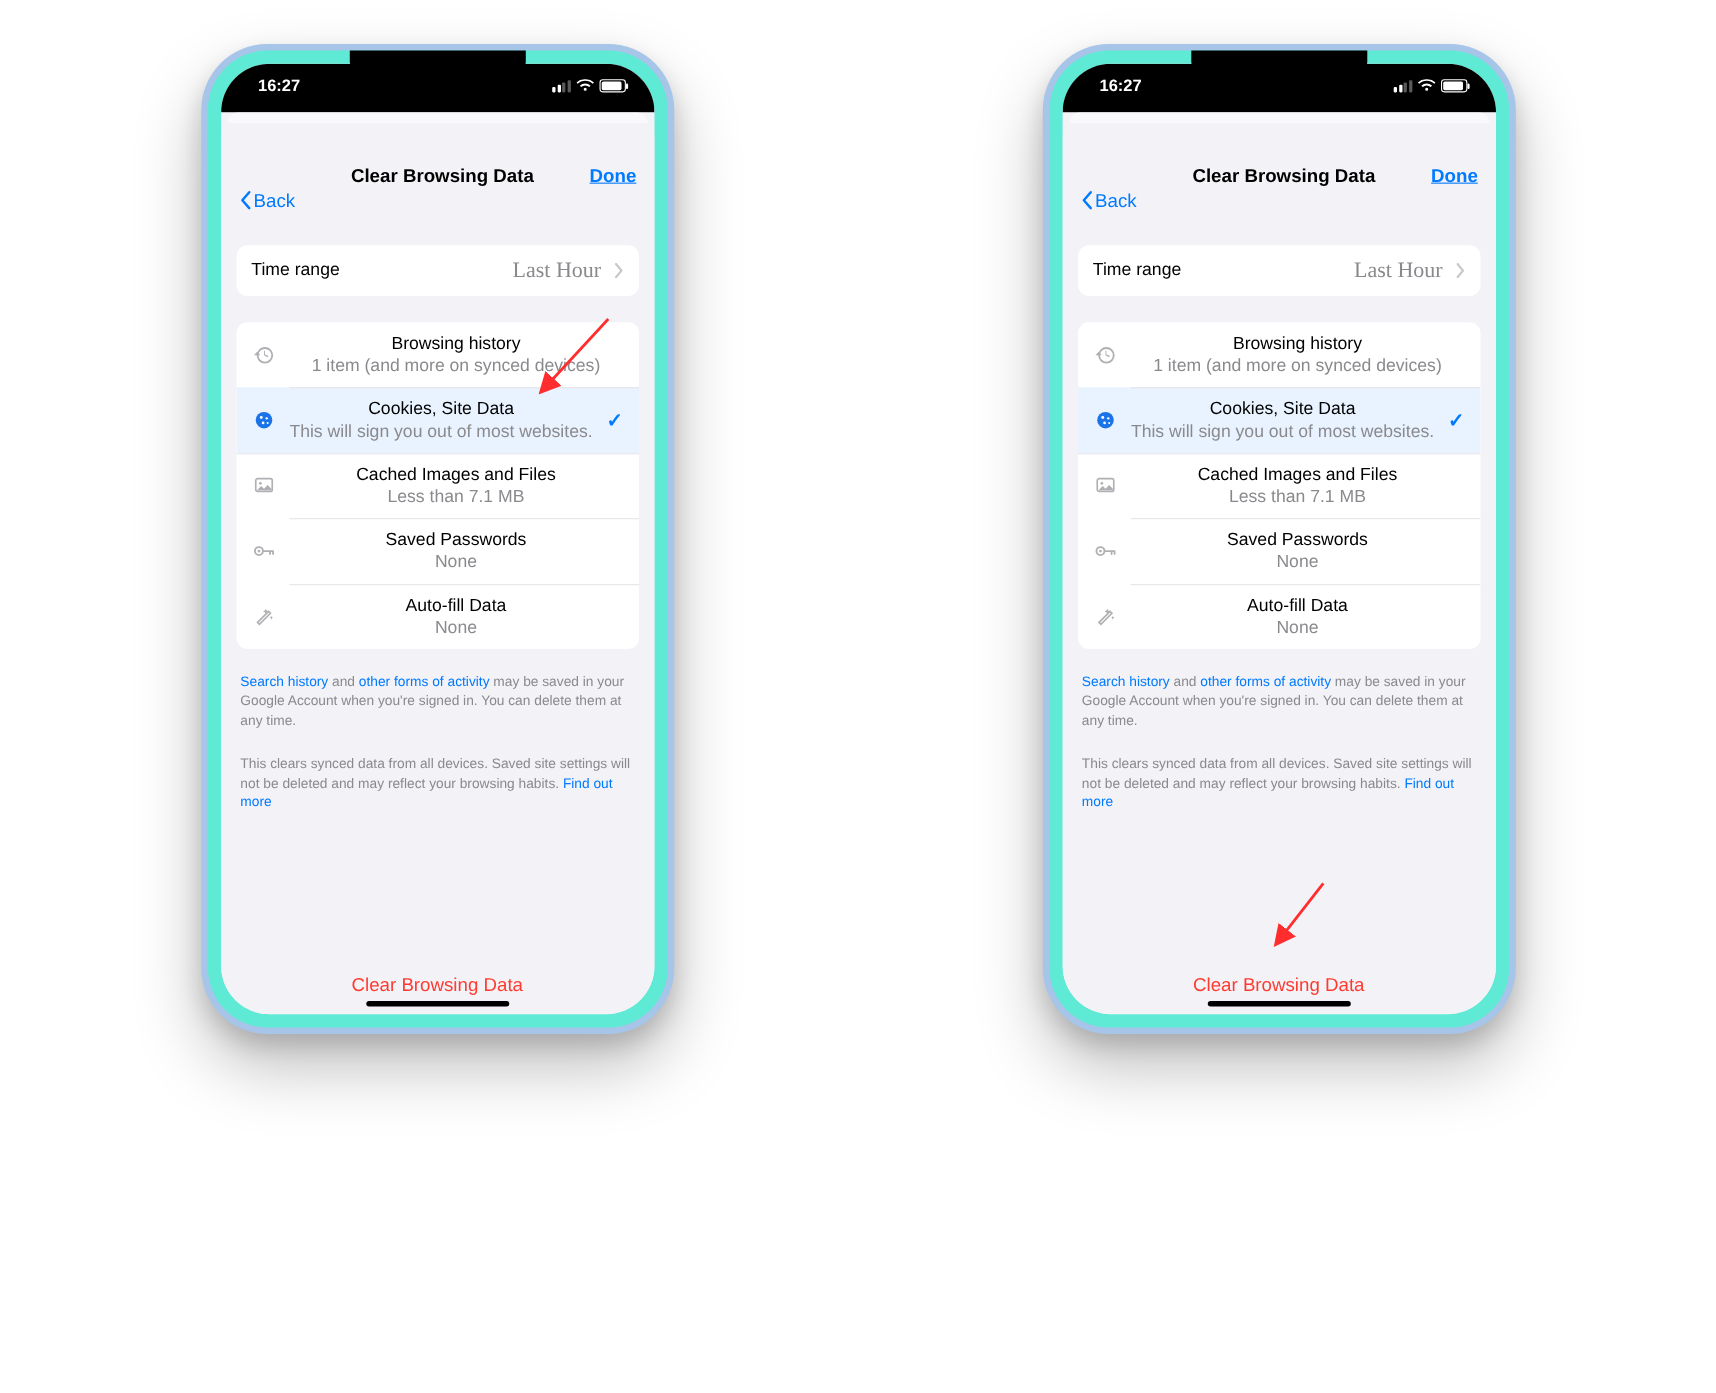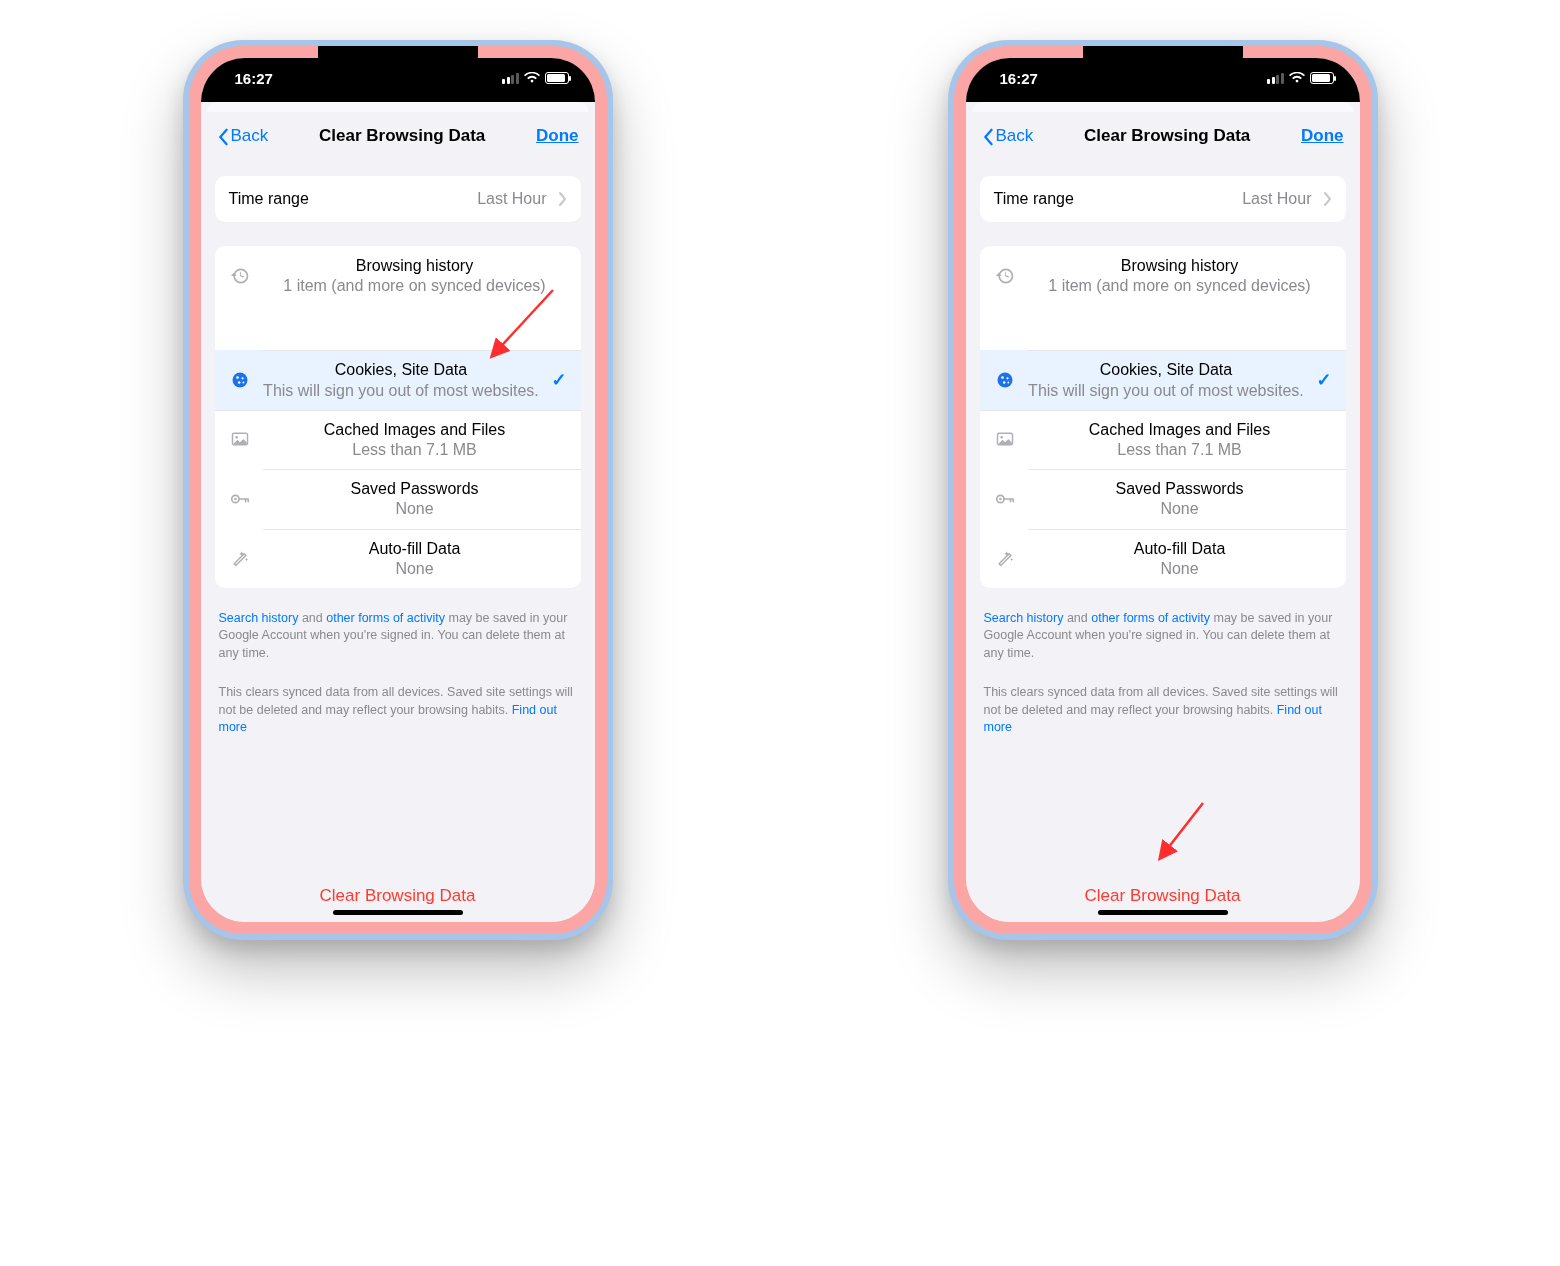--- a/index.html
+++ b/index.html
@@ -19,21 +19,21 @@
     height: 900px;
     background: #a7c5e8;
     border-radius: 60px;
     padding: 6px;
     box-shadow: 0 30px 60px rgba(0,0,0,0.25), 0 10px 20px rgba(0,0,0,0.15);
     position: relative;
   }
   .phone-inner {
     width: 100%;
     height: 100%;
-    background: #fca5a5;
+    background: #5eead4;
     border-radius: 54px;
     padding: 12px;
     position: relative;
   }
   .screen {
     width: 100%;
     height: 100%;
     background: #f2f2f7;
     border-radius: 44px;
     overflow: hidden;
@@ -92,21 +92,21 @@
     display: flex;
     flex-direction: column;
     overflow: hidden;
   }
   .nav {
     display: flex;
     justify-content: space-between;
     align-items: center;
     padding: 14px 16px 12px;
   }
-  .nav-back { color:#007aff; font-size:17px; display:flex; align-items:flex-end; gap:2px; }
+  .nav-back { color:#007aff; font-size:17px; display:flex; align-items:flex-start; gap:2px;margin-top:47px; }
   .nav-back svg { width:12px; height:18px; }
   .nav-title { font-size:17px; font-weight:600; color:#000; }
   .nav-done { color:#007aff; font-size:17px; font-weight:600;text-decoration:underline; }
 
   .content {
     flex: 1;
     overflow-y: auto;
     padding: 0 14px 8px;
     display: flex;
     flex-direction: column;
@@ -125,27 +125,27 @@
     gap: 12px;
     position: relative;
   }
   .row + .row::before {
     content:"";
     position:absolute;
     left:48px; right:0; top:0;
     height:1px;
     background:#e5e5ea;
   }
-  .row.selected { background:#e9f3ff;margin-top:45px; }
+  .row.selected { background:#e9f3ff; }
   .row.selected + .row::before { left:0; }
   .row .icn { width:22px; height:22px; display:flex; align-items:center; justify-content:center; flex-shrink:0; }
   .row .txt { flex:1; min-width:0;text-align:center; }
   .row .title { font-size:16px; color:#000; line-height:1.2; }
   .row .sub { font-size:16px; color:#8a8a8e; margin-top:1px; line-height:1.2; }
-  .row .val { font-size:16px; color:#8a8a8e; }
+  .row .val { font-size:20px; color:#8a8a8e;font-family:Liberation Serif, serif; }
   .row .chev { color:#c7c7cc; }
   .row .check { color:#007aff; font-size:18px; font-weight:700; }
 
   .foot-text {
     font-size:12.5px;
     color:#8a8a8e;
     line-height:1.4;
     padding: 0 4px;
     margin-top: 22px;
   }

